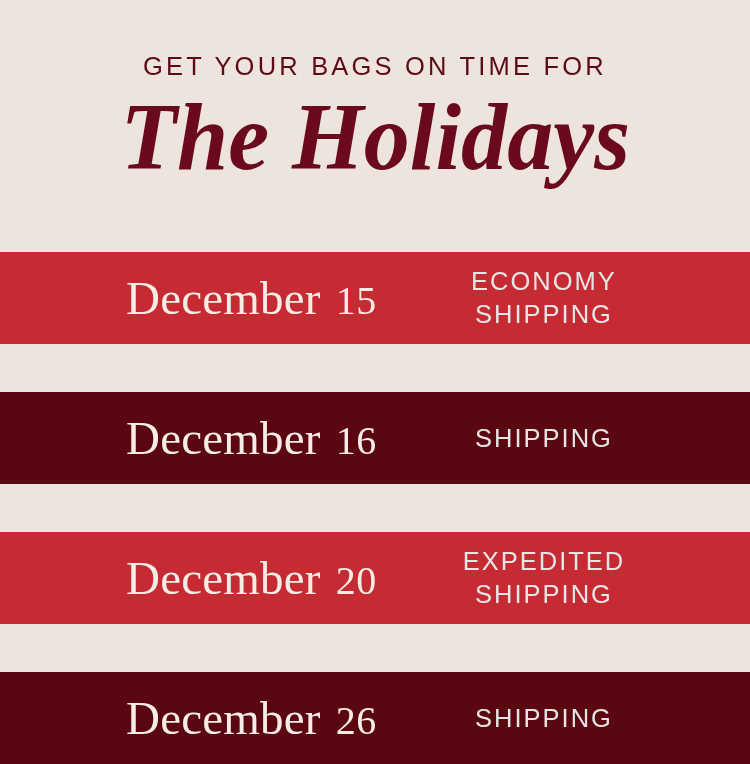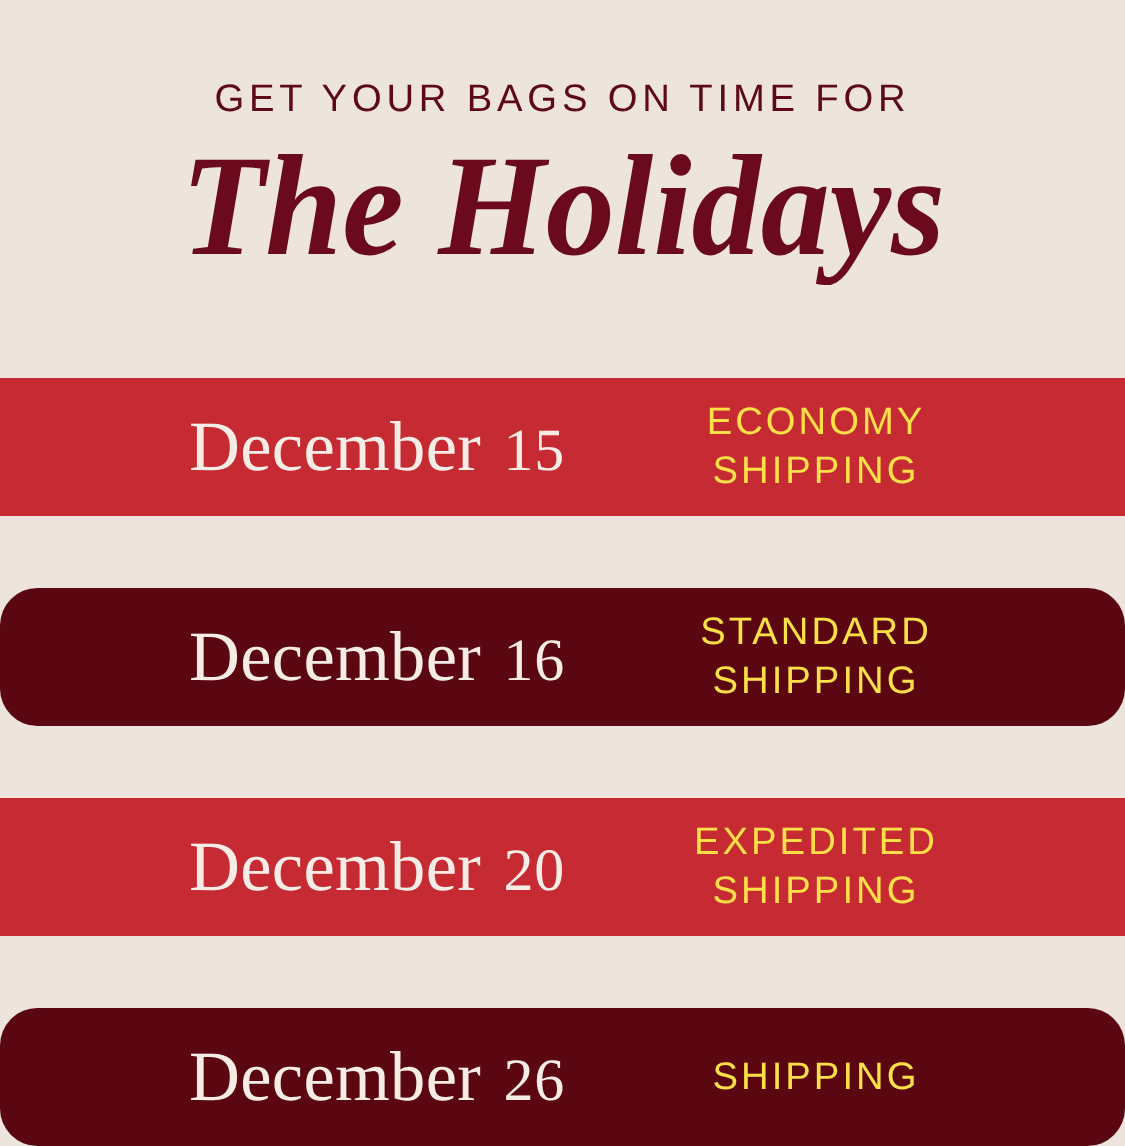--- a/index.html
+++ b/index.html
@@ -76,21 +76,20 @@
     align-items: center;
     justify-content: center;
     position: relative;
   }
 
   .ship-row.tone-red {
     background: #c62b33;
   }
   .ship-row.tone-dark {
     background: #5a0711;
-    border-radius: 25px;
   }
 
   .row-inner {
     width: 750px;
     display: flex;
     align-items: center;
     justify-content: center;
     gap: 66px;
     box-sizing: border-box;
     padding-left: 10px;
@@ -113,21 +112,21 @@
     letter-spacing: 0.5px;
     padding-left: 3px;
   }
 
   .row-label {
     font-family: "Liberation Sans", sans-serif;
     font-weight: 400;
     font-size: 25.5px;
     line-height: 1.28;
     letter-spacing: 2.0px;
-    color: #fde047;
+    color: #e5e5e5;
     text-transform: uppercase;
     text-align: center;
     width: 180px;
     white-space: nowrap;
   }
 
   .row-label .lab-line {
     display: block;
   }
 </style>
@@ -156,21 +155,20 @@
       </div>
     </div>
 
     <div class="ship-row tone-dark">
       <div class="row-inner">
         <div class="row-date">
           <span>December</span>
           <span class="daynum">16</span>
         </div>
         <div class="row-label">
-          <span class="lab-line">STANDARD</span>
           <span class="lab-line">SHIPPING</span>
         </div>
       </div>
     </div>
 
     <div class="ship-row tone-red">
       <div class="row-inner">
         <div class="row-date">
           <span>December</span>
           <span class="daynum">20</span>

